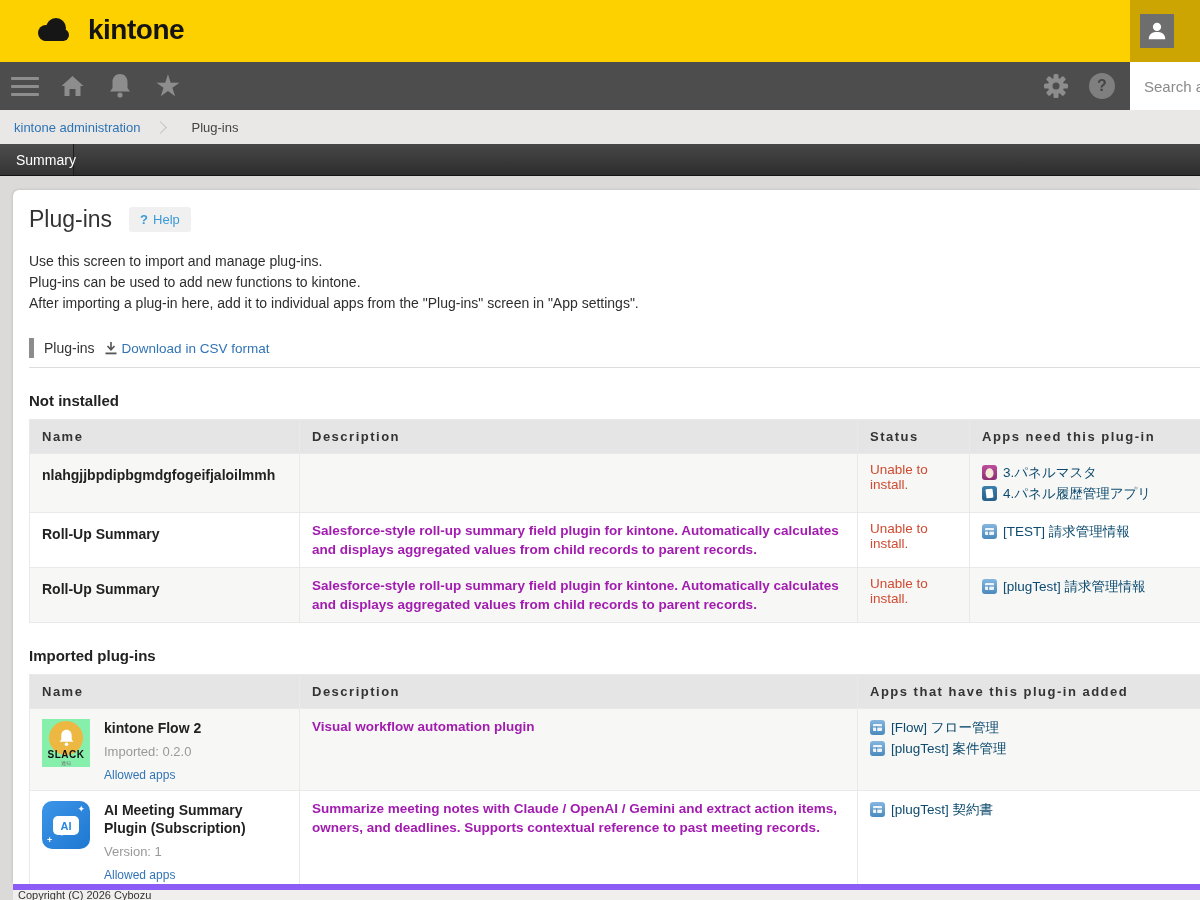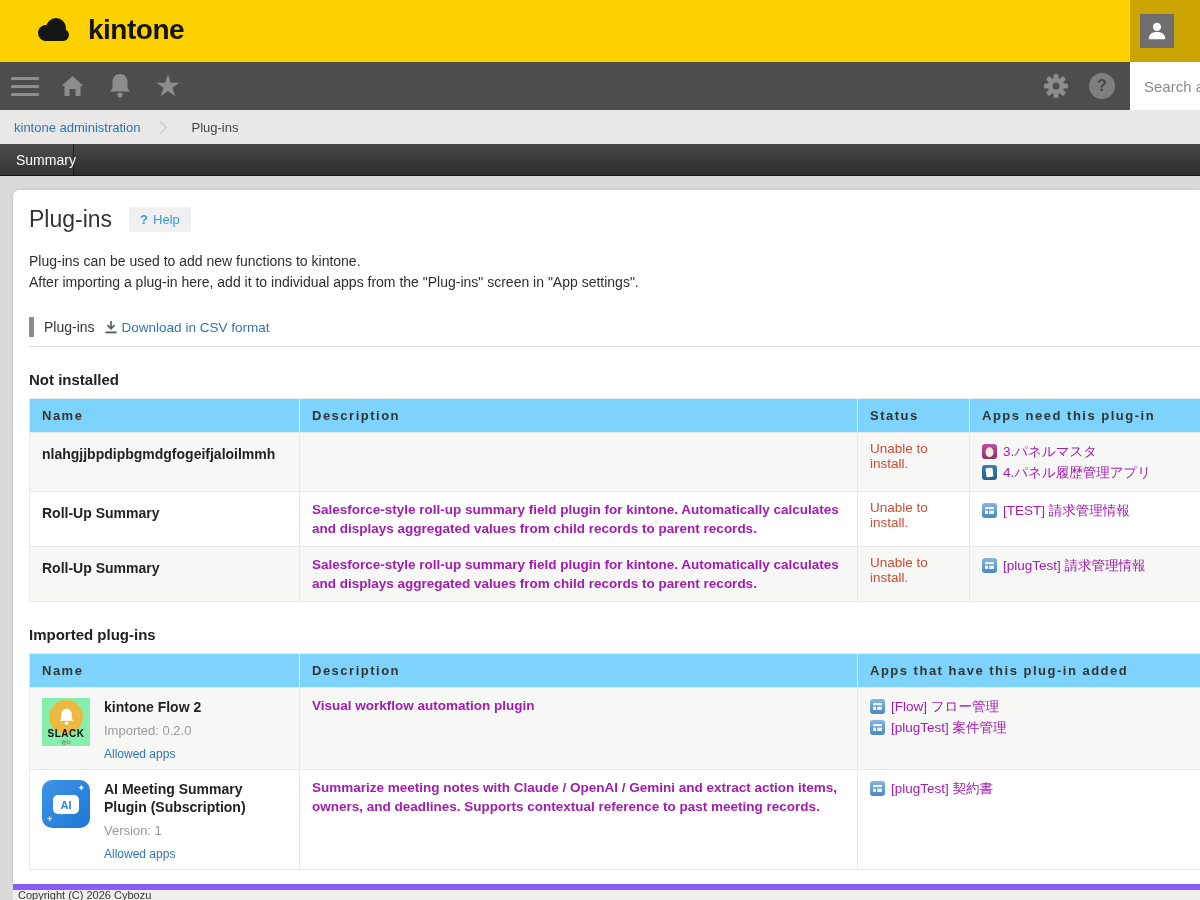--- a/index.html
+++ b/index.html
@@ -64,27 +64,27 @@
 
   .list-header { margin-top:24px; display:flex; align-items:center; border-left:5px solid #8c8c8c; padding-left:10px; height:20px; }
   .list-header-label { font-size:14px; color:#333; }
   .csv-link { display:flex; align-items:center; gap:5px; margin-left:10px; font-size:13.5px; color:#3274b5; text-decoration:none; }
   .panel hr { border:none; border-top:1px solid #ddd; margin-top:9px; margin-right:0; }
 
   .group-heading { margin-top:24px; font-size:15px; font-weight:bold; color:#222; }
 
   table { border-collapse:collapse; table-layout:fixed; width:1171px; margin-top:10px; }
   th, td { border:1px solid #e9e9e9; text-align:left; vertical-align:top; }
-  th { font-size:13px; font-weight:bold; letter-spacing:1.5px; color:#333; padding:9px 12px; background:#7dd3fc; }
+  th { font-size:13px; font-weight:bold; letter-spacing:1.5px; color:#333; padding:9px 12px; background:#e5e5e5; }
   td { padding:8px 12px; font-size:13.5px; }
   tr.stripe td { background:#f7f7f6; }
   .plugin-name { font-weight:bold; font-size:14px; color:#222; line-height:18px; padding-top:4px; }
   .desc-text { color:#a21caf; line-height:19px;font-weight:bold; }
   .status-text { color:#cf4b31; }
-  .app-link { display:flex; align-items:center; gap:6px; color:#a21caf; text-decoration:none; line-height:21px; }
+  .app-link { display:flex; align-items:center; gap:6px; color:#0c4a6e; text-decoration:none; line-height:21px; }
   .app-ic { flex:0 0 auto; display:flex; }
 
   
   .name-cell { display:flex; gap:14px; align-items:flex-start; padding-top:2px; }
   .name-meta .plugin-name { padding-top:0; }
   .version-text { color:#999; font-size:13px; margin-top:7px; }
   .allowed-link { display:inline-block; color:#3274b5; font-size:12px; text-decoration:none; margin-top:9px; }
 
   
   .slack-icon { position:relative; width:48px; height:48px; background:#86efac; flex:0 0 auto; }
@@ -202,20 +202,21 @@
 
   <div class="title-row">
     <h1 class="page-title">Plug-ins</h1>
     <button class="help-btn">
       <span class="q">?</span>
       <span>Help</span>
     </button>
   </div>
 
   <div class="intro">
+    <div>Use this screen to import and manage plug-ins.</div>
     <div>Plug-ins can be used to add new functions to kintone.</div>
     <div>After importing a plug-in here, add it to individual apps from the "Plug-ins" screen in "App settings".</div>
   </div>
 
   <div class="list-header">
     <span class="list-header-label">Plug-ins</span>
     <a class="csv-link">
       <span class="app-ic">
         <svg width="12" height="13" viewBox="0 0 12 13">
           <path d="M6 0 L6 7 M2.5 4 L6 7.8 L9.5 4" stroke="#555" stroke-width="1.6" fill="none"></path>

